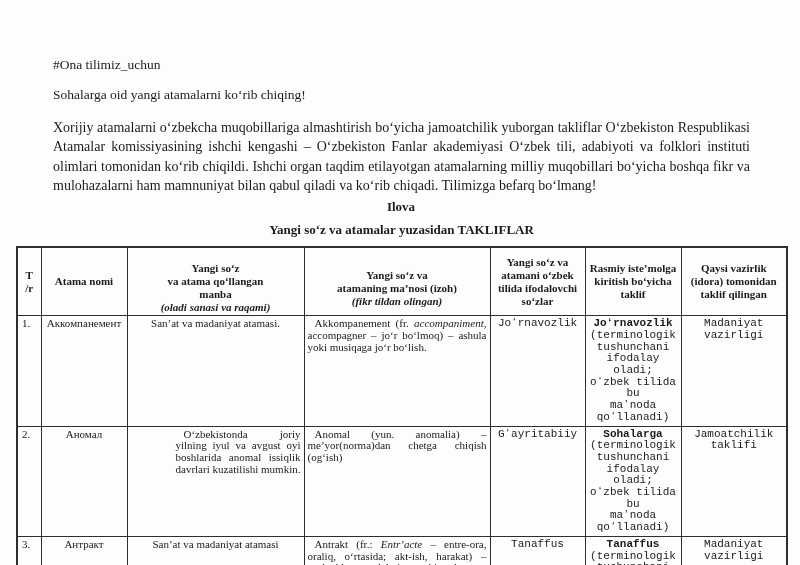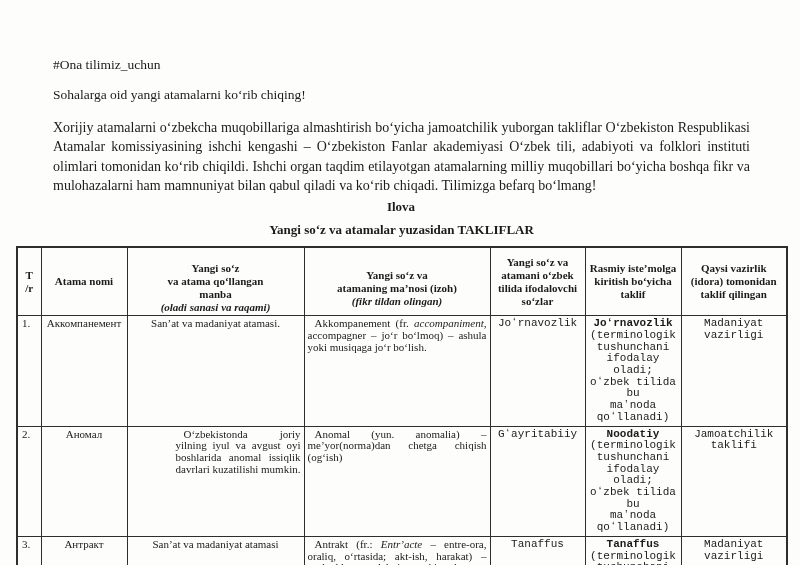--- a/index.html
+++ b/index.html
@@ -130,21 +130,21 @@
         </td>
         <td class="c-by">Madaniyat vazirligi</td>
       </tr>
       <tr class="r2">
         <td class="c-num">2.</td>
         <td class="c-term">Аномал</td>
         <td class="c-source">Oʻzbekistonda joriy yilning iyul va avgust oyi boshlarida anomal issiqlik davrlari kuzatilishi mumkin.</td>
         <td class="c-meaning"><span>Anomal (yun. anomalia) – meʼyor(norma)dan chetga chiqish (ogʻish)</span><i class="it"></i><span></span></td>
         <td class="c-uzbek">Gʻayritabiiy</td>
         <td class="c-proposal">
-          <span class="bold-word">Noodatiy</span>
+          <span class="bold-word">Sohalarga</span>
           <span class="note">(terminologik
 tushunchani
 ifodalay oladi;
 oʻzbek tilida bu
 maʼnoda qoʻllanadi)</span>
         </td>
         <td class="c-by">Jamoatchilik taklifi</td>
       </tr>
       <tr class="r3">
         <td class="c-num">3.</td>

